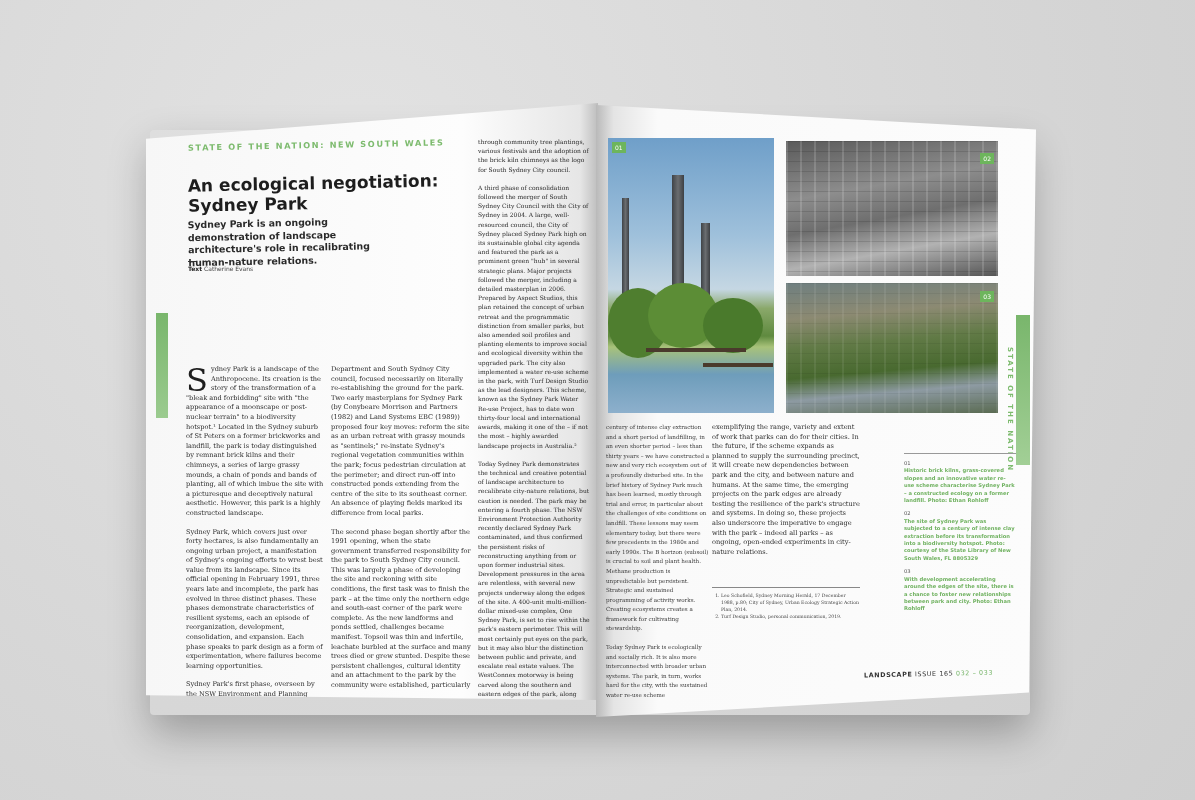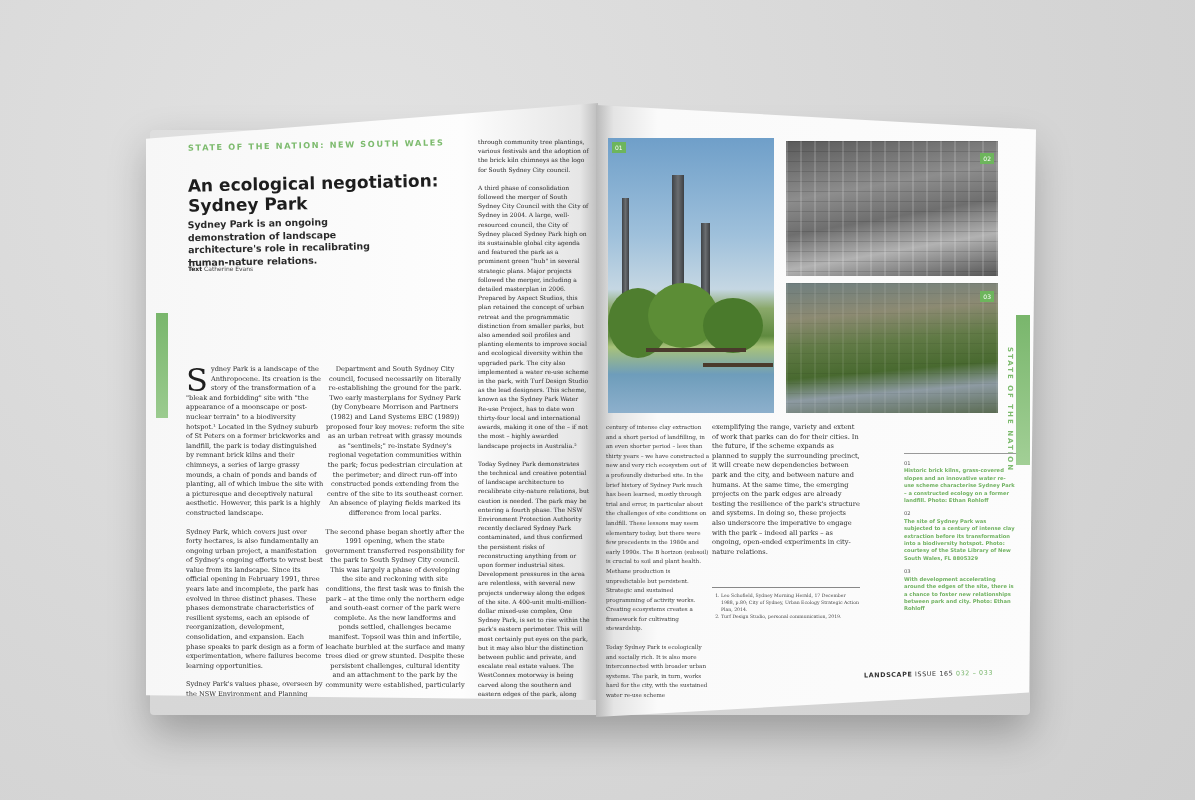--- a/index.html
+++ b/index.html
@@ -23,21 +23,21 @@
   .standfirst{position:absolute;left:42px;top:114px;font-family:"DejaVu Sans",sans-serif;
     font-size:9.4px;font-weight:bold;color:#2a2a2a;line-height:12.5px;width:205px;transform:rotate(-1.2deg);}
   .byline{position:absolute;left:42px;top:158px;font-family:"DejaVu Sans",sans-serif;font-size:6px;color:#444;}
   .byline .dash{display:block;width:8px;border-top:1.5px solid #333;margin-bottom:3px;}
   .byline b{color:#222;}
   .greenbar-left{position:absolute;left:10px;top:210px;width:12px;height:105px;
     background:linear-gradient(180deg,#79b66c,#9bcb8f);}
   .col{position:absolute;font-size:6.6px;line-height:9.6px;color:#2b2b2b;}
   .col p{margin:0 0 9px 0;}
   .c1{left:40px;top:262px;width:138px;}
-  .c2{left:179px;top:262px;width:140px;text-align:center;}
+  .c2{left:185px;top:262px;width:140px;}
   .c3{left:332px;top:34px;width:112px;font-size:6px;line-height:9.2px;}
   .dropcap{float:left;font-size:32px;line-height:26px;margin:2px 3px 0 0;color:#1e1e1e;}
   .c4{left:10px;top:318px;width:104px;font-size:5.6px;line-height:9.6px;color:#3a3a3a;}
   .c5{left:116px;top:318px;width:148px;font-size:6.6px;line-height:9.6px;}
   .footnotes{position:absolute;left:116px;top:482px;width:148px;border-top:1px solid #888;padding-top:4px;
     font-size:4.6px;line-height:7px;color:#444;}
   .footnotes ol{margin:0;padding-left:9px;}
   .captions{position:absolute;left:308px;top:348px;width:112px;border-top:1px solid #999;padding-top:6px;
     font-family:"DejaVu Sans",sans-serif;font-size:5.2px;line-height:7.4px;color:#6fb15f;font-weight:bold;}
   .captions .num{color:#555;font-weight:normal;}
@@ -78,21 +78,21 @@
   <div class="byline">
     <span class="dash"></span>
     <b>Text</b>
     <span>Catherine Evans</span>
   </div>
   <div class="greenbar-left"></div>
 
   <div class="col c1">
     <p><span class="dropcap">S</span><span>ydney Park is a landscape of the Anthropocene. Its creation is the story of the transformation of a "bleak and forbidding" site with "the appearance of a moonscape or post-nuclear terrain" to a biodiversity hotspot.¹ Located in the Sydney suburb of St Peters on a former brickworks and landfill, the park is today distinguished by remnant brick kilns and their chimneys, a series of large grassy mounds, a chain of ponds and bands of planting, all of which imbue the site with a picturesque and deceptively natural aesthetic. However, this park is a highly constructed landscape.</span></p>
     <p>Sydney Park, which covers just over forty hectares, is also fundamentally an ongoing urban project, a manifestation of Sydney's ongoing efforts to wrest best value from its landscape. Since its official opening in February 1991, three years late and incomplete, the park has evolved in three distinct phases. These phases demonstrate characteristics of resilient systems, each an episode of reorganization, development, consolidation, and expansion. Each phase speaks to park design as a form of experimentation, where failures become learning opportunities.</p>
-    <p>Sydney Park's values phase, overseen by the NSW Environment and Planning</p>
+    <p>Sydney Park's first phase, overseen by the NSW Environment and Planning</p>
   </div>
   <div class="col c2">
     <p>Department and South Sydney City council, focused necessarily on literally re-establishing the ground for the park. Two early masterplans for Sydney Park (by Conybeare Morrison and Partners (1982) and Land Systems EBC (1989)) proposed four key moves: reform the site as an urban retreat with grassy mounds as "sentinels;" re-instate Sydney's regional vegetation communities within the park; focus pedestrian circulation at the perimeter; and direct run-off into constructed ponds extending from the centre of the site to its southeast corner. An absence of playing fields marked its difference from local parks.</p>
     <p>The second phase began shortly after the 1991 opening, when the state government transferred responsibility for the park to South Sydney City council. This was largely a phase of developing the site and reckoning with site conditions, the first task was to finish the park – at the time only the northern edge and south-east corner of the park were complete. As the new landforms and ponds settled, challenges became manifest. Topsoil was thin and infertile, leachate burbled at the surface and many trees died or grew stunted. Despite these persistent challenges, cultural identity and an attachment to the park by the community were established, particularly</p>
   </div>
   <div class="col c3">
     <p>through community tree plantings, various festivals and the adoption of the brick kiln chimneys as the logo for South Sydney City council.</p>
     <p>A third phase of consolidation followed the merger of South Sydney City Council with the City of Sydney in 2004. A large, well-resourced council, the City of Sydney placed Sydney Park high on its sustainable global city agenda and featured the park as a prominent green "hub" in several strategic plans. Major projects followed the merger, including a detailed masterplan in 2006. Prepared by Aspect Studios, this plan retained the concept of urban retreat and the programmatic distinction from smaller parks, but also amended soil profiles and planting elements to improve social and ecological diversity within the upgraded park. The city also implemented a water re-use scheme in the park, with Turf Design Studio as the lead designers. This scheme, known as the Sydney Park Water Re-use Project, has to date won thirty-four local and international awards, making it one of the – if not the most – highly awarded landscape projects in Australia.²</p>
     <p>Today Sydney Park demonstrates the technical and creative potential of landscape architecture to recalibrate city-nature relations, but caution is needed. The park may be entering a fourth phase. The NSW Environment Protection Authority recently declared Sydney Park contaminated, and thus confirmed the persistent risks of reconstructing anything from or upon former industrial sites. Development pressures in the area are relentless, with several new projects underway along the edges of the site. A 400-unit multi-million-dollar mixed-use complex, One Sydney Park, is set to rise within the park's eastern perimeter. This will most certainly put eyes on the park, but it may also blur the distinction between public and private, and escalate real estate values. The WestConnex motorway is being carved along the southern and eastern edges of the park, along with a landbridge, playing fields and a pool. Will this be an opportunity to expand the park as an exemplar of green infrastructure or will it erode the park's integrity?</p>
 

